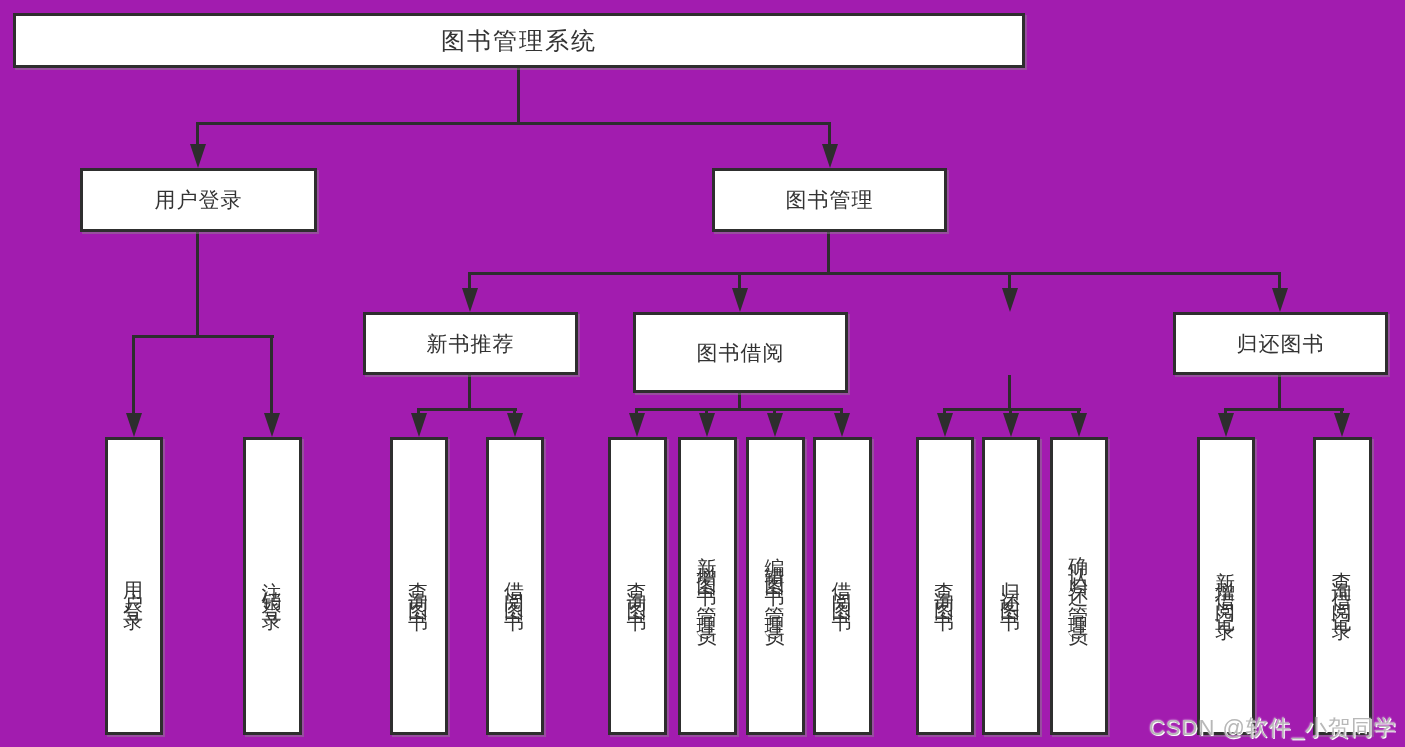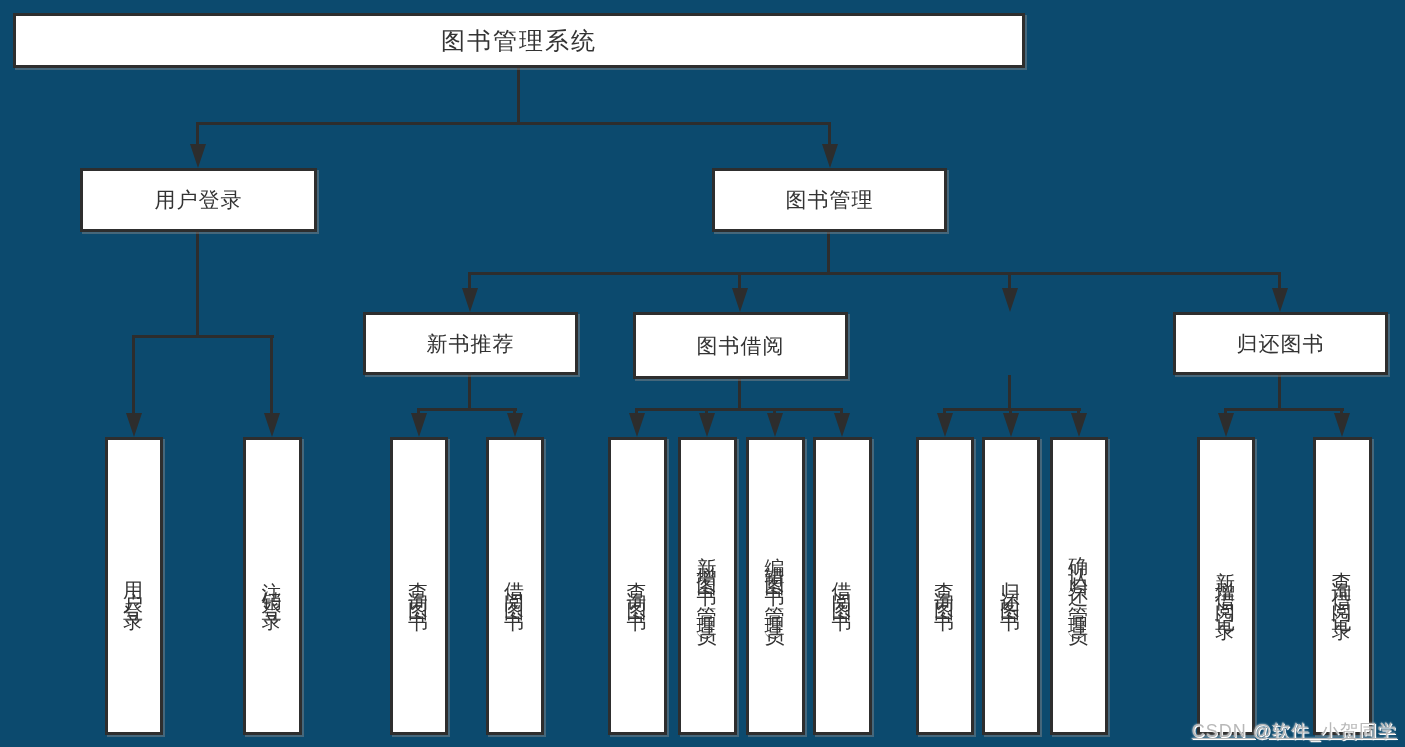--- a/index.html
+++ b/index.html
@@ -7,21 +7,21 @@
     --border:#2e2e2e;
     --text:#333333;
     --wm:#b8b8b8;
   }
   html,body{margin:0;padding:0;background:#ffffff;}
   body{font-family:"Liberation Sans","DejaVu Sans",sans-serif;}
   .stage{
     position:relative;
     width:1405px;
     height:747px;
-    background:#0c4a6e;
+    background:#a21caf;
     overflow:hidden;
   }
   .box{
     position:absolute;
     box-sizing:border-box;
     background:#ffffff;
     border:3px solid var(--border);
     box-shadow:2px 2px 0 rgba(140,140,140,0.45);
     color:var(--text);
     display:flex;
@@ -44,26 +44,25 @@
   .arr{
     position:absolute;width:0;height:0;
     border-left:8px solid transparent;
     border-right:8px solid transparent;
     border-top:24px solid var(--line);
   }
   .watermark{
     position:absolute;
     right:8px;
     bottom:4px;
-    font-size:18px;
+    font-size:22px;
     color:var(--wm);
     letter-spacing:1px;
     text-shadow:0 0 2px #ffffff,1px 1px 0 #ffffff;
     z-index:5;
-    text-decoration:underline;
   }
 </style>
 </head>
 <body>
 
 <div class="stage">
 
   <div class="vl" style="left:517px;top:68px;height:54px;"></div>
   <div class="hl" style="left:196px;top:122px;width:635px;"></div>
   <div class="vl" style="left:196px;top:122px;height:24px;"></div>
@@ -123,21 +122,21 @@
   <div class="vl" style="left:1340px;top:408px;height:5px;"></div>
   <div class="arr" style="left:1334px;top:413px;"></div>
 
   <div class="box root" style="left:13px;top:13px;width:1012px;height:55px;">图书管理系统</div>
 
   <div class="box" style="left:80px;top:168px;width:237px;height:64px;">用户登录</div>
 
   <div class="box" style="left:712px;top:168px;width:235px;height:64px;">图书管理</div>
 
   <div class="box" style="left:363px;top:312px;width:215px;height:63px;">新书推荐</div>
-  <div class="box" style="left:633px;top:312px;width:215px;height:67px;">图书借阅</div>
+  <div class="box" style="left:633px;top:312px;width:215px;height:81px;">图书借阅</div>
   <div class="box" style="left:1173px;top:312px;width:215px;height:63px;">归还图书</div>
 
   <div class="box vbox" style="left:105px;top:437px;width:58px;height:298px;">用户登录</div>
   <div class="box vbox" style="left:243px;top:437px;width:59px;height:298px;">注销登录</div>
 
   <div class="box vbox" style="left:390px;top:437px;width:58px;height:298px;">查询图书</div>
   <div class="box vbox" style="left:486px;top:437px;width:58px;height:298px;">借阅图书</div>
 
   <div class="box vbox" style="left:608px;top:437px;width:59px;height:298px;">查询图书</div>
   <div class="box vbox" style="left:678px;top:437px;width:59px;height:298px;">新增图书（管理员）</div>

